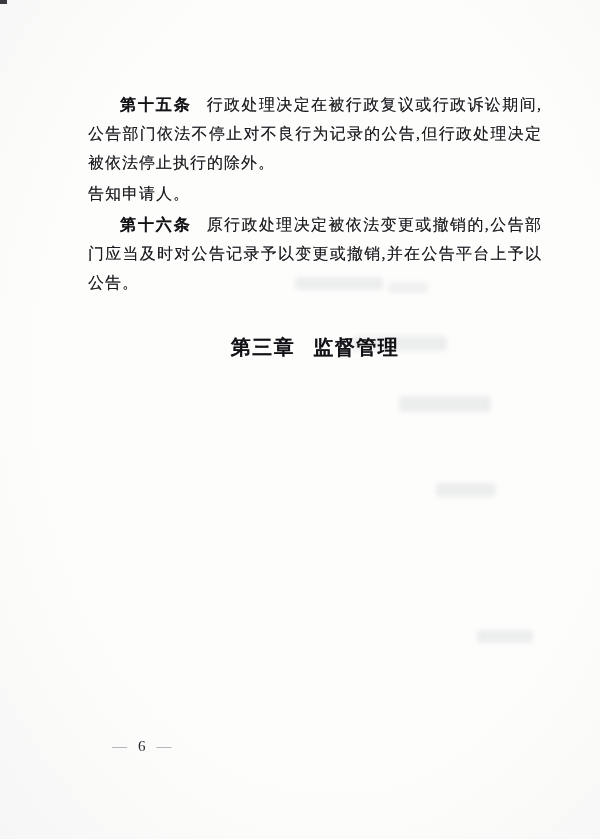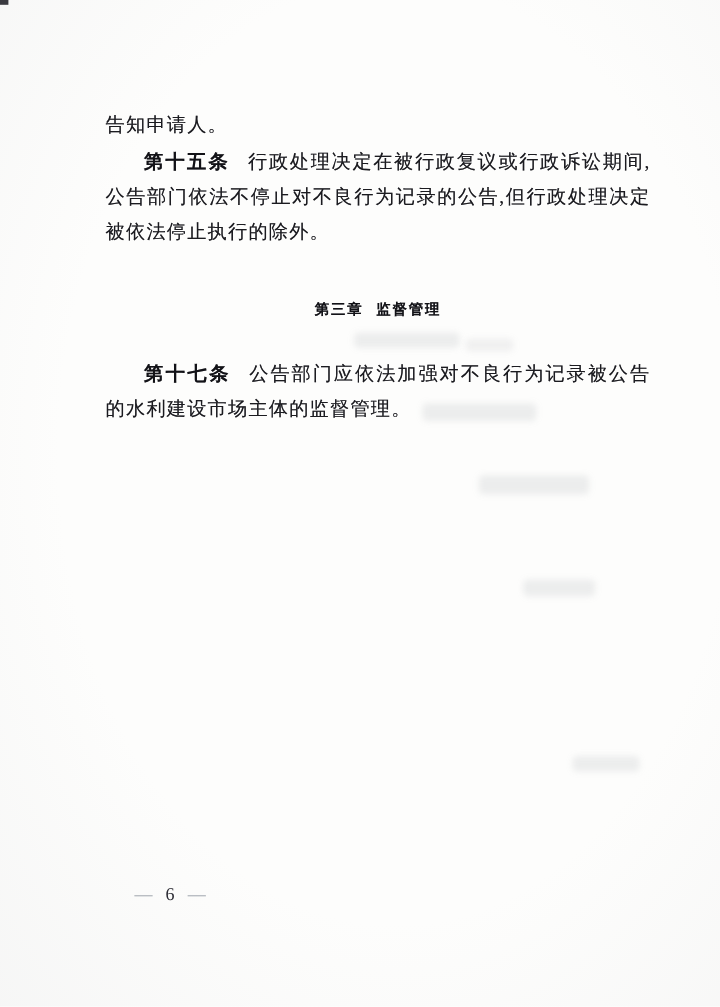--- a/index.html
+++ b/index.html
@@ -33,21 +33,21 @@
     font-weight:bold;
     color:#121217;
     margin-right:0.95em;
     letter-spacing:1.5px;
   }
   .chapter{
     margin:36px 0 25px 0;
     text-align:center;
     text-indent:0;
     font-weight:bold;
-    font-size:12px;
+    font-size:20px;
     color:#121217;
     letter-spacing:1.5px;
   }
   .chapter .chap-num{margin-right:0.9em;}
   .footer{
     position:absolute;
     left:101px; top:738px;
     display:inline-flex;
     align-items:center;
     font-size:15px;
@@ -84,36 +84,36 @@
 
   <div class="ghost g1"></div>
   <div class="ghost g6"></div>
   <div class="ghost g2"></div>
   <div class="ghost g3"></div>
   <div class="ghost g4"></div>
   <div class="ghost g5"></div>
 
   <div class="content">
 
+    <p class="para indent">
+      <span class="art-num">第十五条</span><span>行政处理决定在被行政复议或行政诉讼期间,公告部门依法不停止对不良行为记录的公告,但行政处理决定被依法停止执行的除外。</span>
+    </p>
+
     <p class="para">
       <span>告知申请人。</span>
     </p>
 
     <p class="para indent">
-      <span class="art-num">第十五条</span><span>行政处理决定在被行政复议或行政诉讼期间,公告部门依法不停止对不良行为记录的公告,但行政处理决定被依法停止执行的除外。</span>
+      <span class="art-num">第十六条</span><span>原行政处理决定被依法变更或撤销的,公告部门应当及时对公告记录予以变更或撤销,并在公告平台上予以公告。</span>
     </p>
-
 
     <h2 class="chapter">
       <span class="chap-num">第三章</span><span>监督管理</span>
     </h2>
 
-    <p class="para indent">
-      <span class="art-num">第十七条</span><span>公告部门应依法加强对不良行为记录被公告的水利建设市场主体的监督管理。</span>
-    </p>
 
 
 
   </div>
 
   <div class="footer">
     <span class="dash">—</span>
     <span class="pg-num">6</span>
     <span class="dash">—</span>
   </div>

